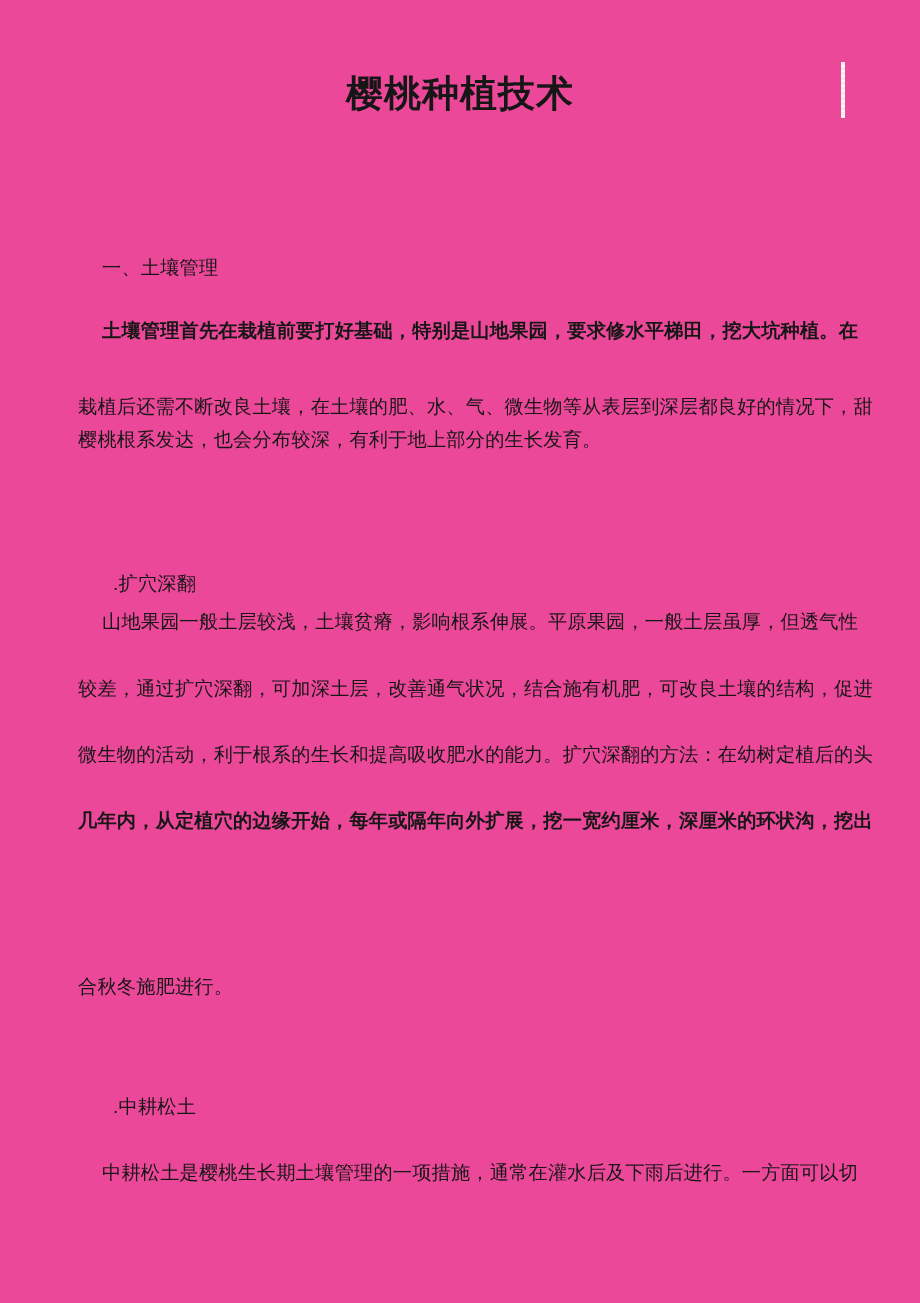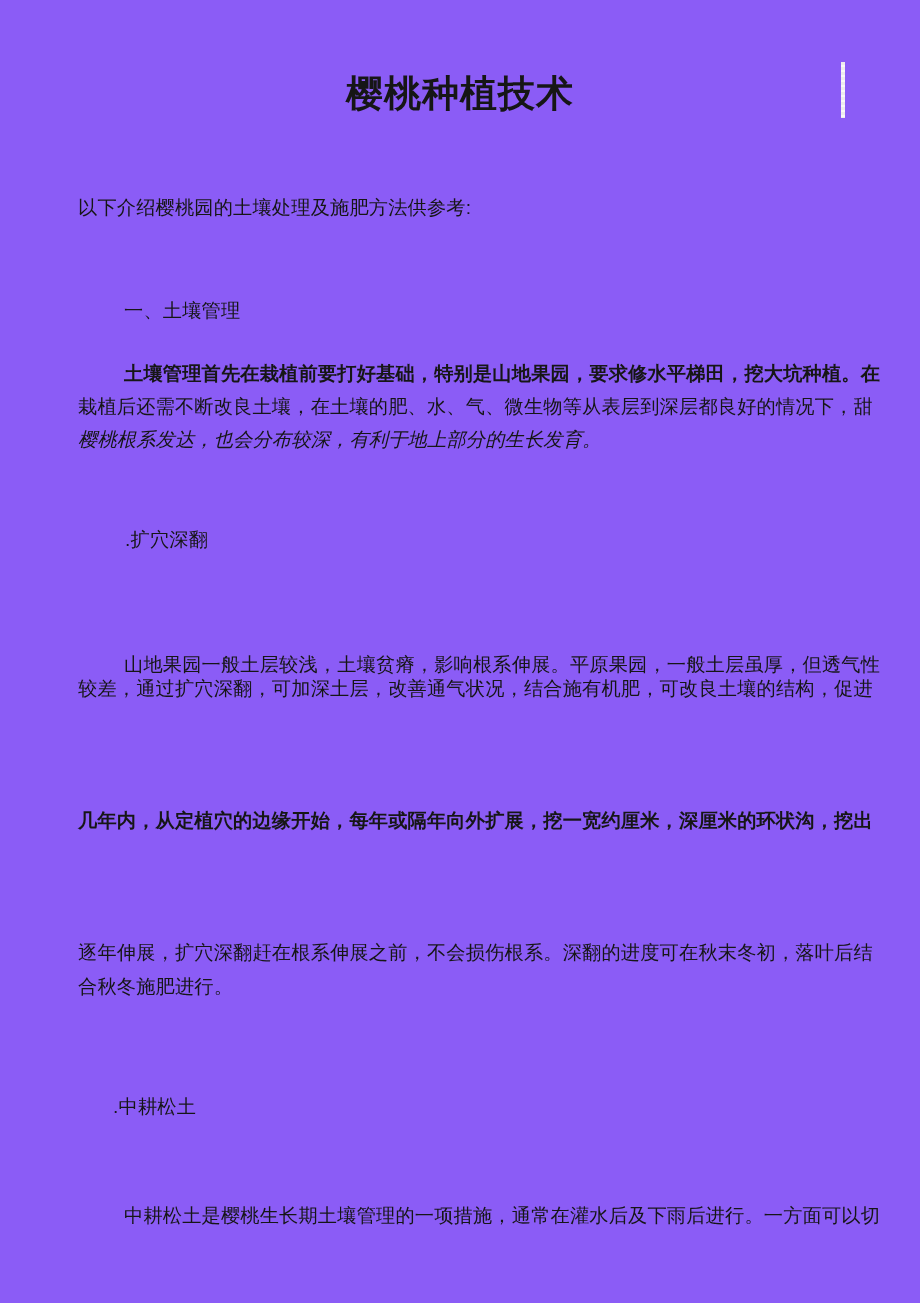--- a/index.html
+++ b/index.html
@@ -11,21 +11,21 @@
     width: 920px;
     height: 1303px;
     position: relative;
     overflow: hidden;
     font-family: "Liberation Sans", "DejaVu Sans", sans-serif;
     color: #161616;
   }
   .page {
     position: absolute;
     inset: 0;
-    background: #8b5cf6;
+    background: #ec4899;
   }
   .doc-title {
     position: absolute;
     top: 69px;
     left: 0;
     width: 100%;
     text-align: center;
     font-size: 37px;
     font-weight: bold;
     letter-spacing: 1px;
@@ -34,29 +34,29 @@
   .t {
     position: absolute;
     font-size: 19.2px;
     line-height: 24px;
     white-space: nowrap;
     letter-spacing: 0.2px;
   }
   
   .m0 { left: 78px; }
   
-  .m1 { left: 124px; margin-top: 43px; }
+  .m1 { left: 102px; }
   .hd { left: 113px; }
 
   .y-intro  { top: 196px; }
   .y-sec1   { top: 256px; }
   .y-p1l1   { top: 319px; font-weight: bold; }
   .y-p1l2   { top: 395px; }
-  .y-p1l3   { top: 428px; font-style: italic; }
-  .y-sub1   { top: 528px; margin-left: 12px; }
+  .y-p1l3   { top: 428px; }
+  .y-sub1   { top: 572px; }
   .y-p2l1   { top: 610px; }
   .y-p2l2   { top: 677px; }
   .y-p2l3   { top: 743px; }
   .y-p2l4   { top: 809px; font-weight: bold; }
   .y-p2l5   { top: 875px; }
   .y-p2l6   { top: 941px; }
   .y-p2l7   { top: 975px; }
   .y-sub2   { top: 1095px; }
   .y-p3l1   { top: 1161px; text-align: right; }
 
@@ -75,33 +75,32 @@
 </style>
 </head>
 <body>
 
 <div class="page">
 
   <div class="doc-title">樱桃种植技术</div>
 
   <div class="edge-artifact"></div>
 
-  <div class="t m0 y-intro">以下介绍樱桃园的土壤处理及施肥方法供参考:</div>
 
   <div class="t m1 y-sec1">一、土壤管理</div>
 
   <div class="t m1 y-p1l1">土壤管理首先在栽植前要打好基础，特别是山地果园，要求修水平梯田，挖大坑种植。在</div>
   <div class="t m0 y-p1l2">栽植后还需不断改良土壤，在土壤的肥、水、气、微生物等从表层到深层都良好的情况下，甜</div>
   <div class="t m0 y-p1l3">樱桃根系发达，也会分布较深，有利于地上部分的生长发育。</div>
 
   <div class="t hd y-sub1">.扩穴深翻</div>
 
   <div class="t m1 y-p2l1">山地果园一般土层较浅，土壤贫瘠，影响根系伸展。平原果园，一般土层虽厚，但透气性</div>
   <div class="t m0 y-p2l2">较差，通过扩穴深翻，可加深土层，改善通气状况，结合施有机肥，可改良土壤的结构，促进</div>
+  <div class="t m0 y-p2l3">微生物的活动，利于根系的生长和提高吸收肥水的能力。扩穴深翻的方法：在幼树定植后的头</div>
   <div class="t m0 y-p2l4">几年内，从定植穴的边缘开始，每年或隔年向外扩展，挖一宽约厘米，深厘米的环状沟，挖出</div>
-  <div class="t m0 y-p2l6">逐年伸展，扩穴深翻赶在根系伸展之前，不会损伤根系。深翻的进度可在秋末冬初，落叶后结</div>
   <div class="t m0 y-p2l7">合秋冬施肥进行。</div>
 
   <div class="t hd y-sub2">.中耕松土</div>
 
   <div class="t m1 y-p3l1">中耕松土是樱桃生长期土壤管理的一项措施，通常在灌水后及下雨后进行。一方面可以切</div>
 
 </div>
 
 </body></html>

